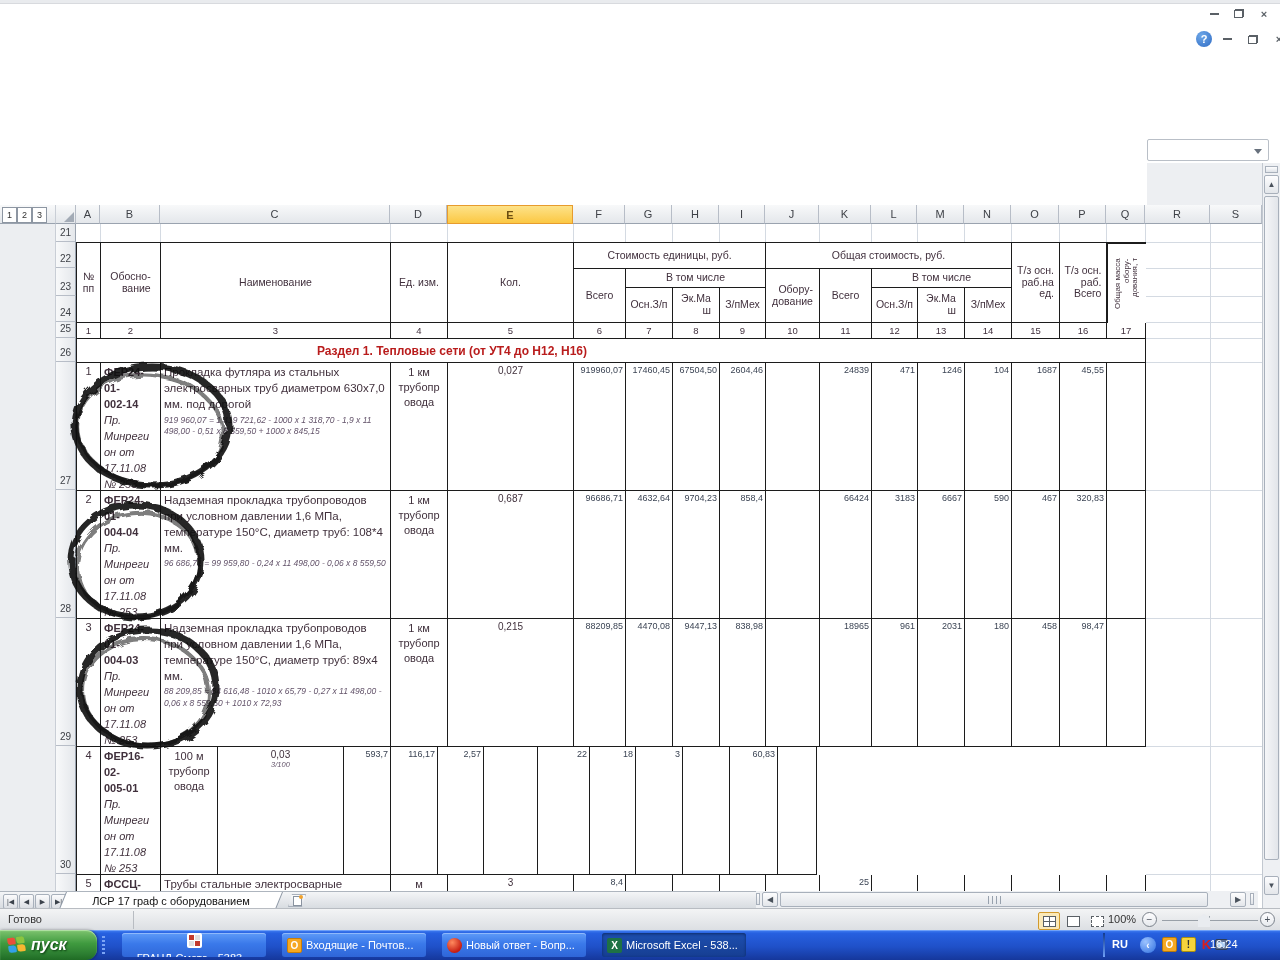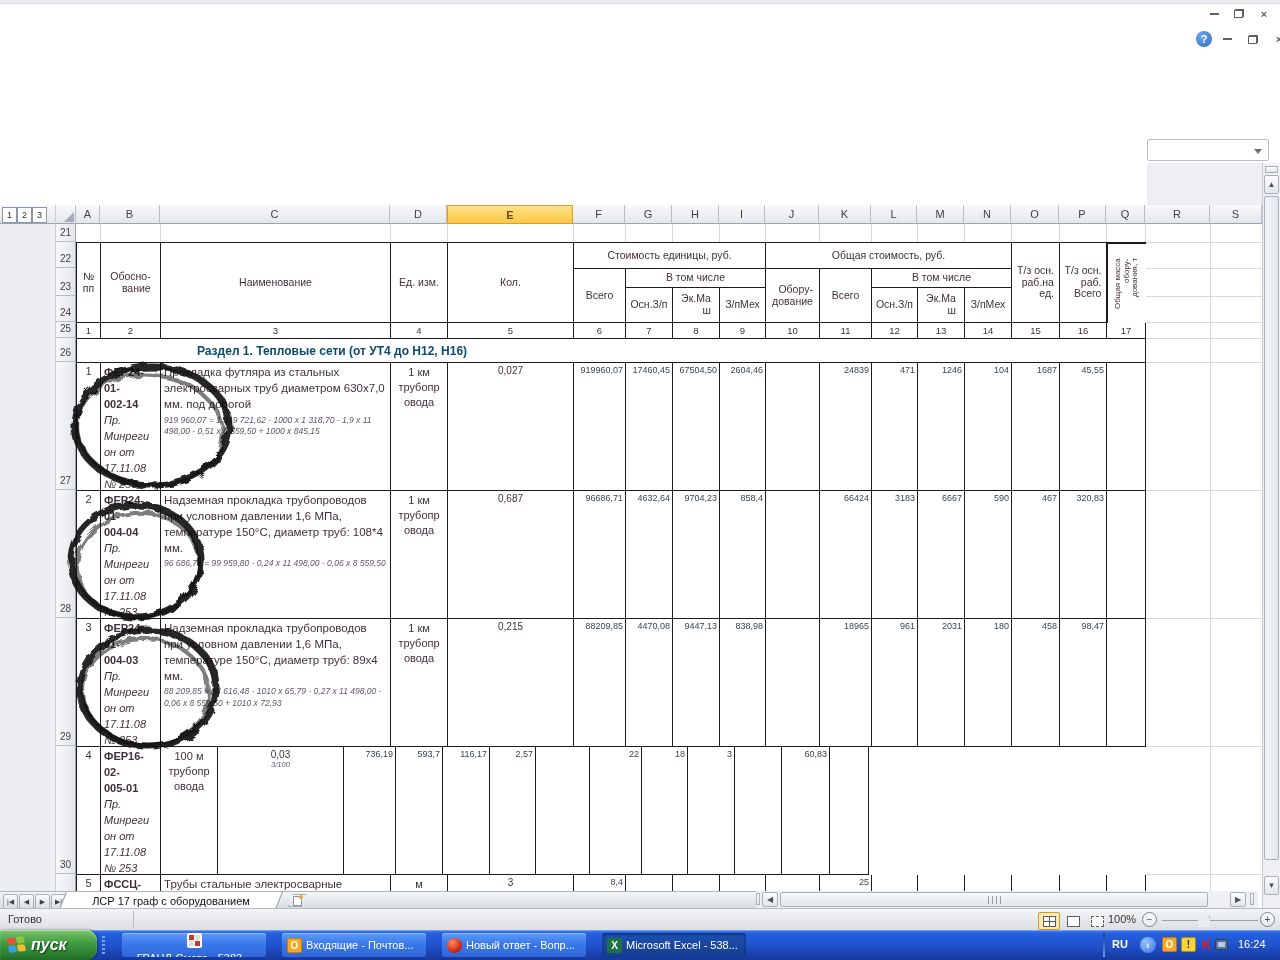--- a/index.html
+++ b/index.html
@@ -298,21 +298,21 @@
     <div class="td cnum w-k">11</div>
     <div class="td cnum w-l">12</div>
     <div class="td cnum w-m">13</div>
     <div class="td cnum w-n">14</div>
     <div class="td cnum w-o">15</div>
     <div class="td cnum w-p">16</div>
     <div class="td cnum w-q">17</div>
   </div>
 
   <div class="td" style="height:24px;display:flex;align-items:center;">
-    <div style="width:510px;text-align:center;font-weight:bold;font-size:12px;color:#0c4a6e;">Раздел 1. Тепловые  сети (от УТ4 до Н12, Н16)</div>
+    <div style="width:510px;text-align:right;font-weight:bold;font-size:12px;color:#b91c1c;">Раздел 1. Тепловые  сети (от УТ4 до Н12, Н16)</div>
   </div>
 
   <div class="trow" style="height:128px;">
     <div class="td w-a c-no">1</div>
     <div class="td w-b pad2">
       <div class="code">ФЕР24-01-
 002-14</div>
       <div class="basis">Пр.
 Минреги
 он от
@@ -425,21 +425,20 @@
 17.11.08
 № 253</div>
     </div>
     <div class="td w-d c-unit">100 м
 трубопр
 овода</div>
     <div class="td w-e c-qty">
       <div>0,03</div>
       <div class="qnote">3/100</div>
     </div>
-    <div class="td w-f num">736,19</div>
     <div class="td w-g num">593,7</div>
     <div class="td w-h num">116,17</div>
     <div class="td w-i num">2,57</div>
     <div class="td w-j num"></div>
     <div class="td w-k num">22</div>
     <div class="td w-l num">18</div>
     <div class="td w-m num">3</div>
     <div class="td w-n num"></div>
     <div class="td w-o num">60,83</div>
     <div class="td w-q num"></div>
@@ -578,13 +577,13 @@
 
 <i class="abs" style="left:1103px;top:933px;width:2px;height:24px;background:linear-gradient(#123a8e,#6ea0f8);"></i>
 <span class="abs tray" style="left:1112px;top:938px;font-weight:bold;">RU</span>
 <div class="abs trayicon" style="left:1140px;top:937px;width:16px;height:16px;border-radius:50%;background:radial-gradient(circle at 35% 30%,#9cc3ff,#2f6fe0);color:#fff;">‹</div>
 <div class="abs trayicon" style="left:1162px;top:937px;background:#f6a821;border:1px solid #b5790d;color:#fff;">O</div>
 <div class="abs trayicon" style="left:1181px;top:937px;background:#f7d43c;border:1px solid #a98f10;color:#333;">!</div>
 <div class="abs trayicon" style="left:1199px;top:937px;background:transparent;color:#d81e1e;font-size:13px;">K</div>
 <div class="abs trayicon" style="left:1215px;top:939px;width:13px;height:11px;background:#5d6f92;border:1px solid #2e3d58;">
     <i style="width:7px;height:5px;background:#aecdf2;display:block;"></i>
   </div>
-<span class="abs tray" style="left:1238px;top:938px;">16:24</span>
+<span class="abs tray" style="left:1210px;top:938px;">16:24</span>
 
 </body></html>

